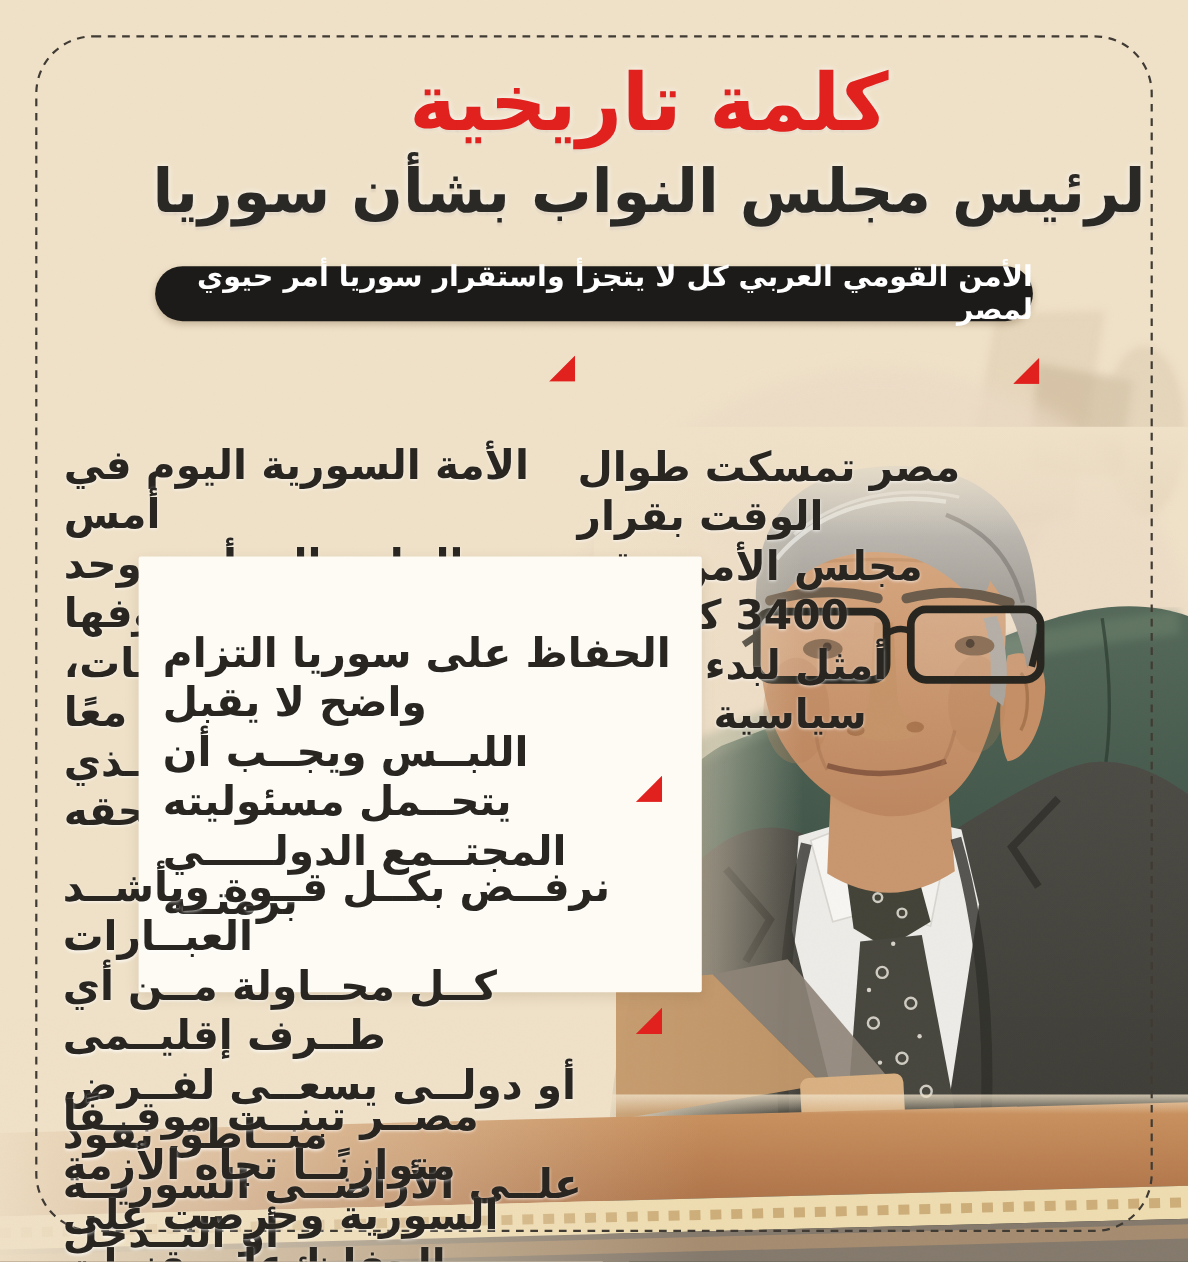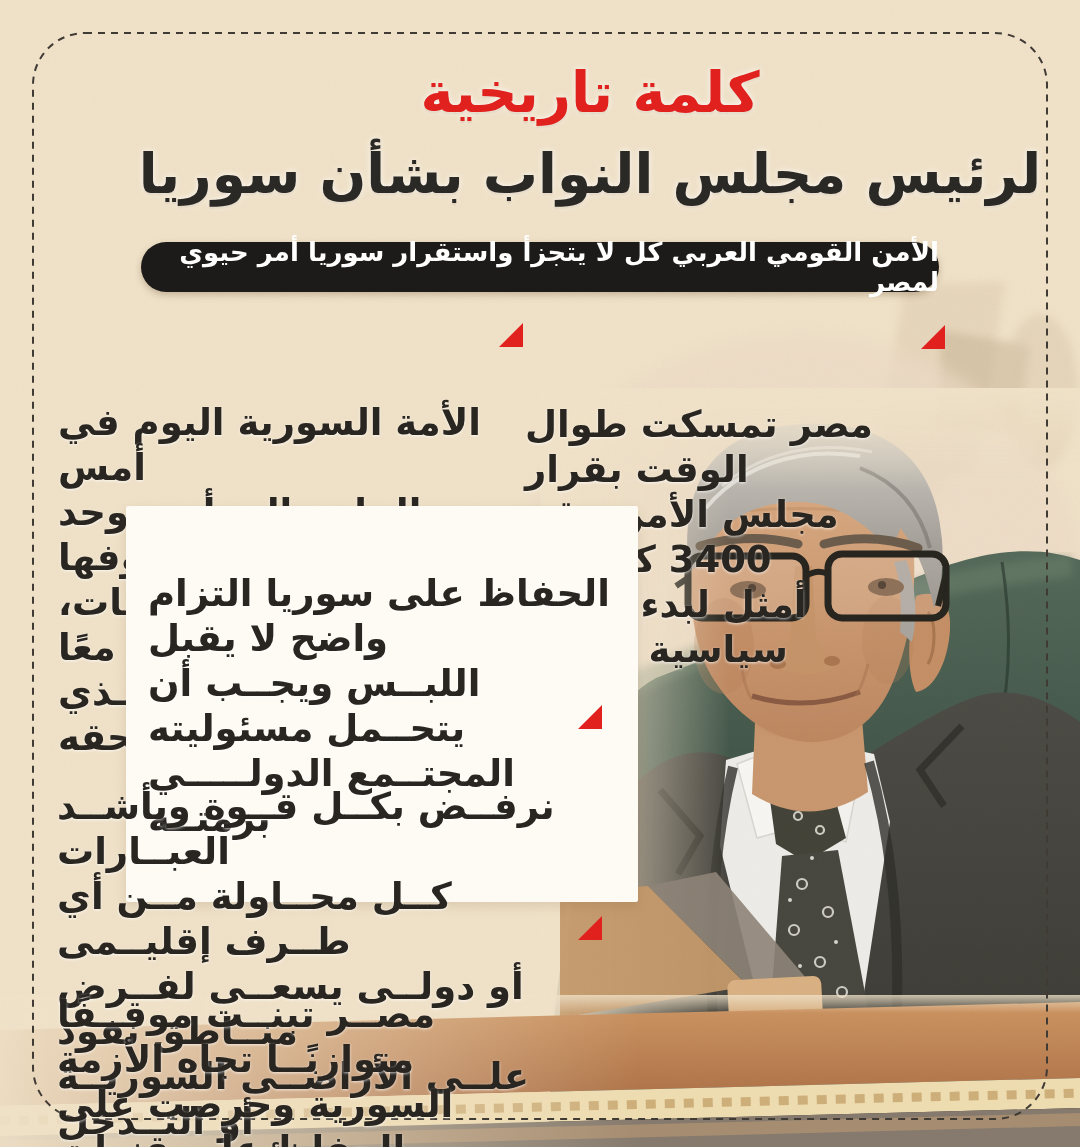--- a/index.html
+++ b/index.html
@@ -12,21 +12,21 @@
   .logo{
     position:absolute;left:72px;top:18px;width:145px;height:118px;
     background:#ffffff;border-radius:20px;z-index:3;
     display:flex;flex-direction:column;align-items:center;justify-content:center;
     box-shadow:0 3px 8px rgba(96,74,44,.28);
   }
   .logo-line{direction:rtl;font-weight:bold;font-size:40px;line-height:47px;color:#221f1f;letter-spacing:-1px;}
   .red{color:var(--accent-red,#e0211e);}
   .title1{
     position:absolute;top:52px;left:140px;width:900px;text-align:center;direction:rtl;
-    font-size:56px;line-height:82px;font-weight:bold;color:var(--accent-red,#e0211e);
+    font-size:72px;line-height:82px;font-weight:bold;color:var(--accent-red,#e0211e);
     text-shadow:0 0 6px rgba(255,255,255,.85),0 2px 2px rgba(120,90,60,.18);
   }
   .title2{
     position:absolute;top:136px;left:90px;width:1000px;text-align:center;direction:rtl;
     font-size:55px;line-height:76px;font-weight:bold;color:#2b2926;
     text-shadow:0 0 6px rgba(255,255,255,.85),0 2px 2px rgba(120,90,60,.18);
   }
   .banner{
     position:absolute;top:242px;left:141px;width:798px;height:50px;
     background:var(--banner-bg,#1d1b19);border-radius:26px;direction:rtl;

